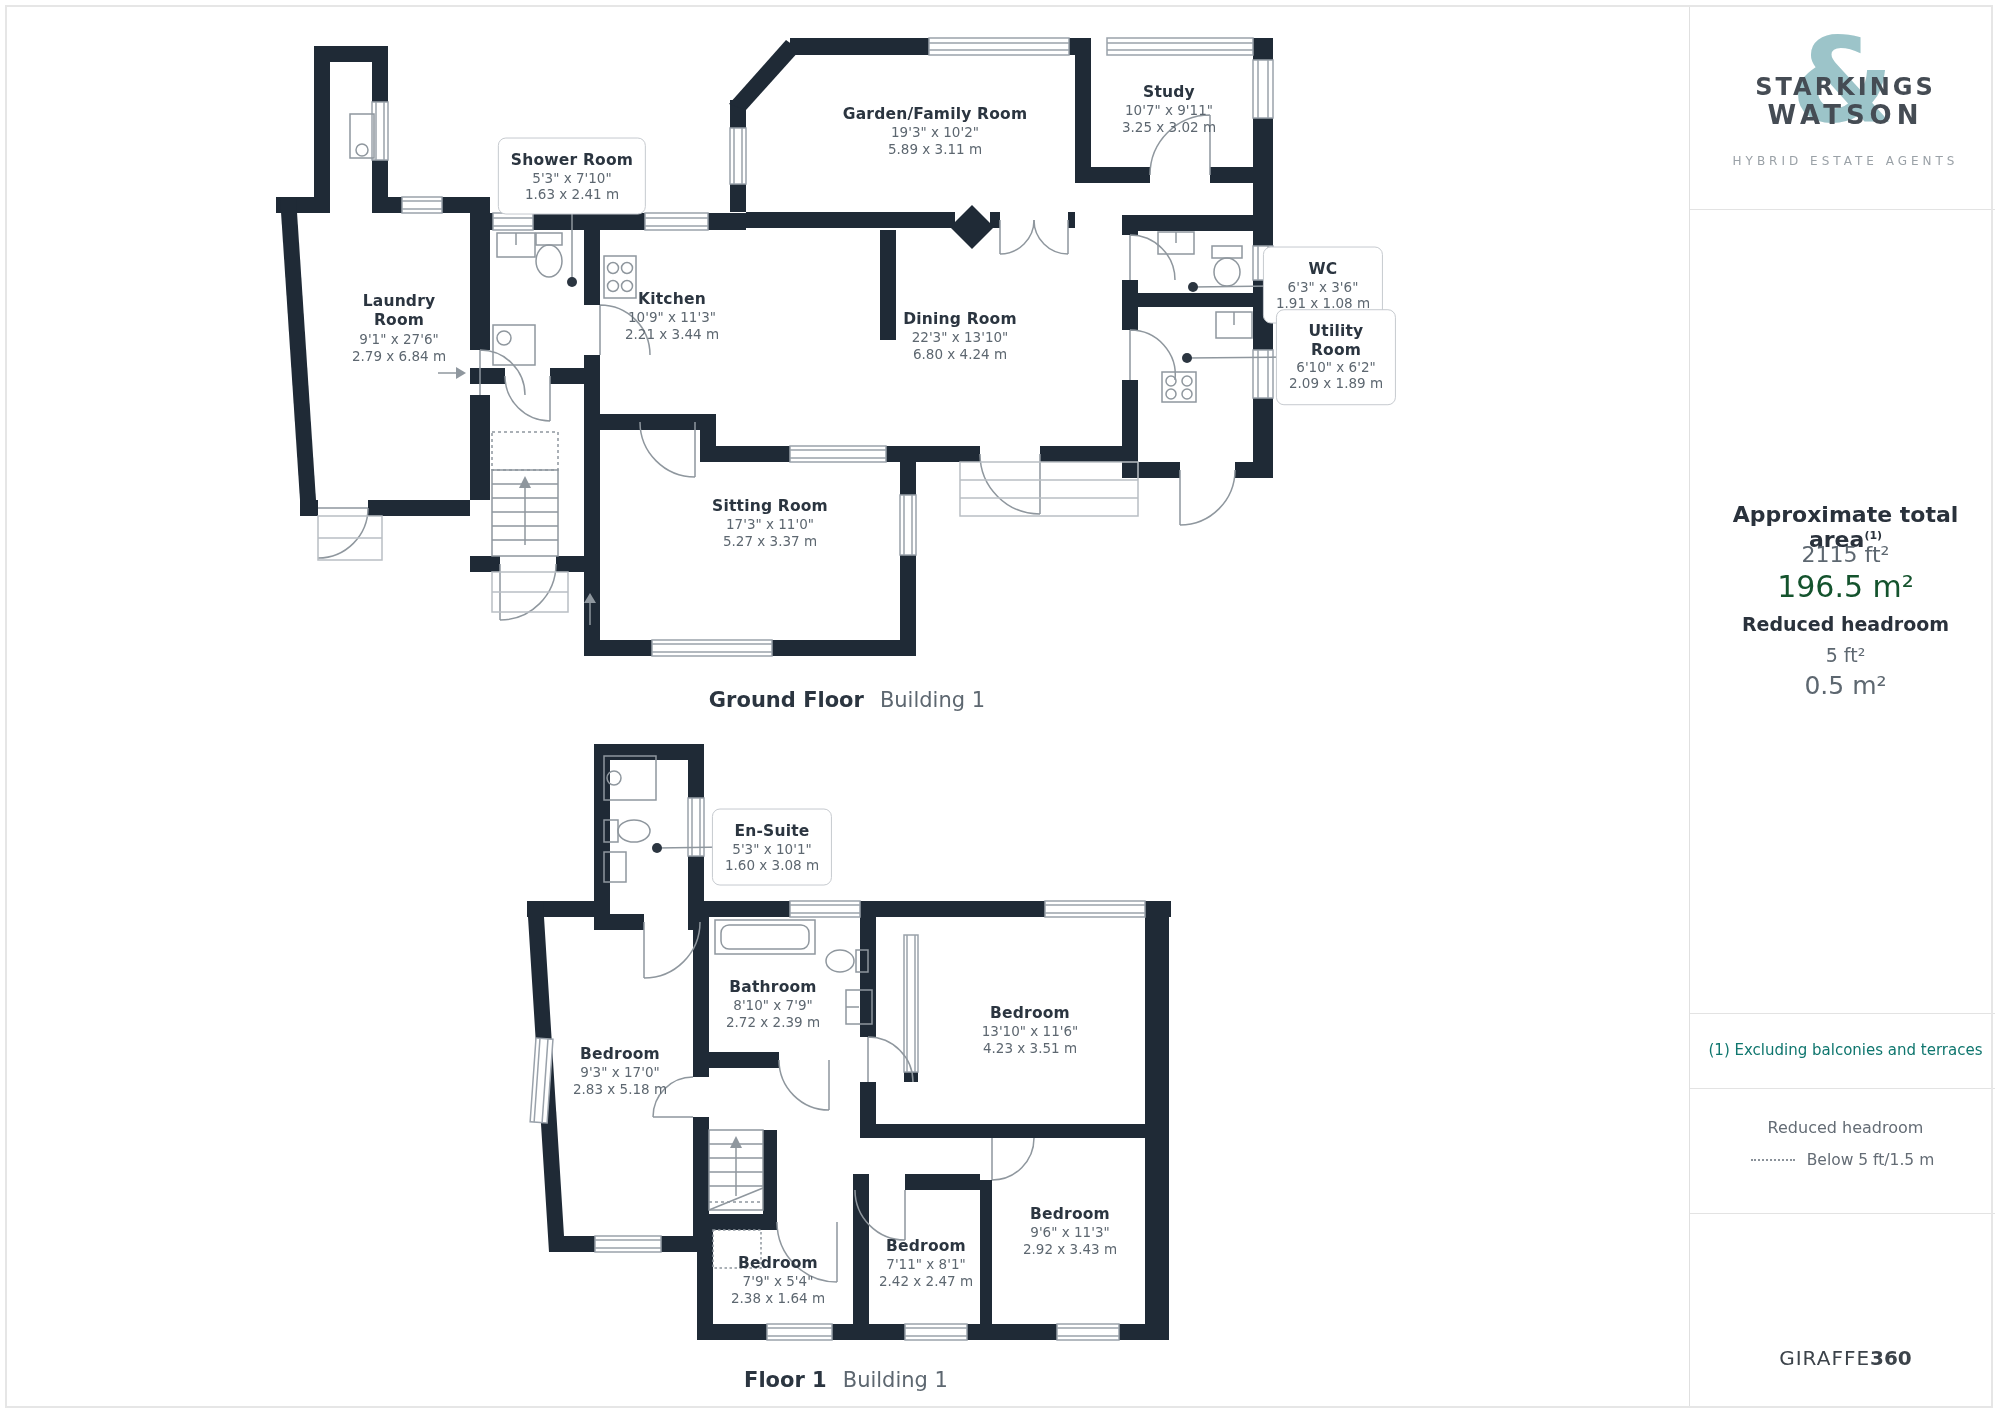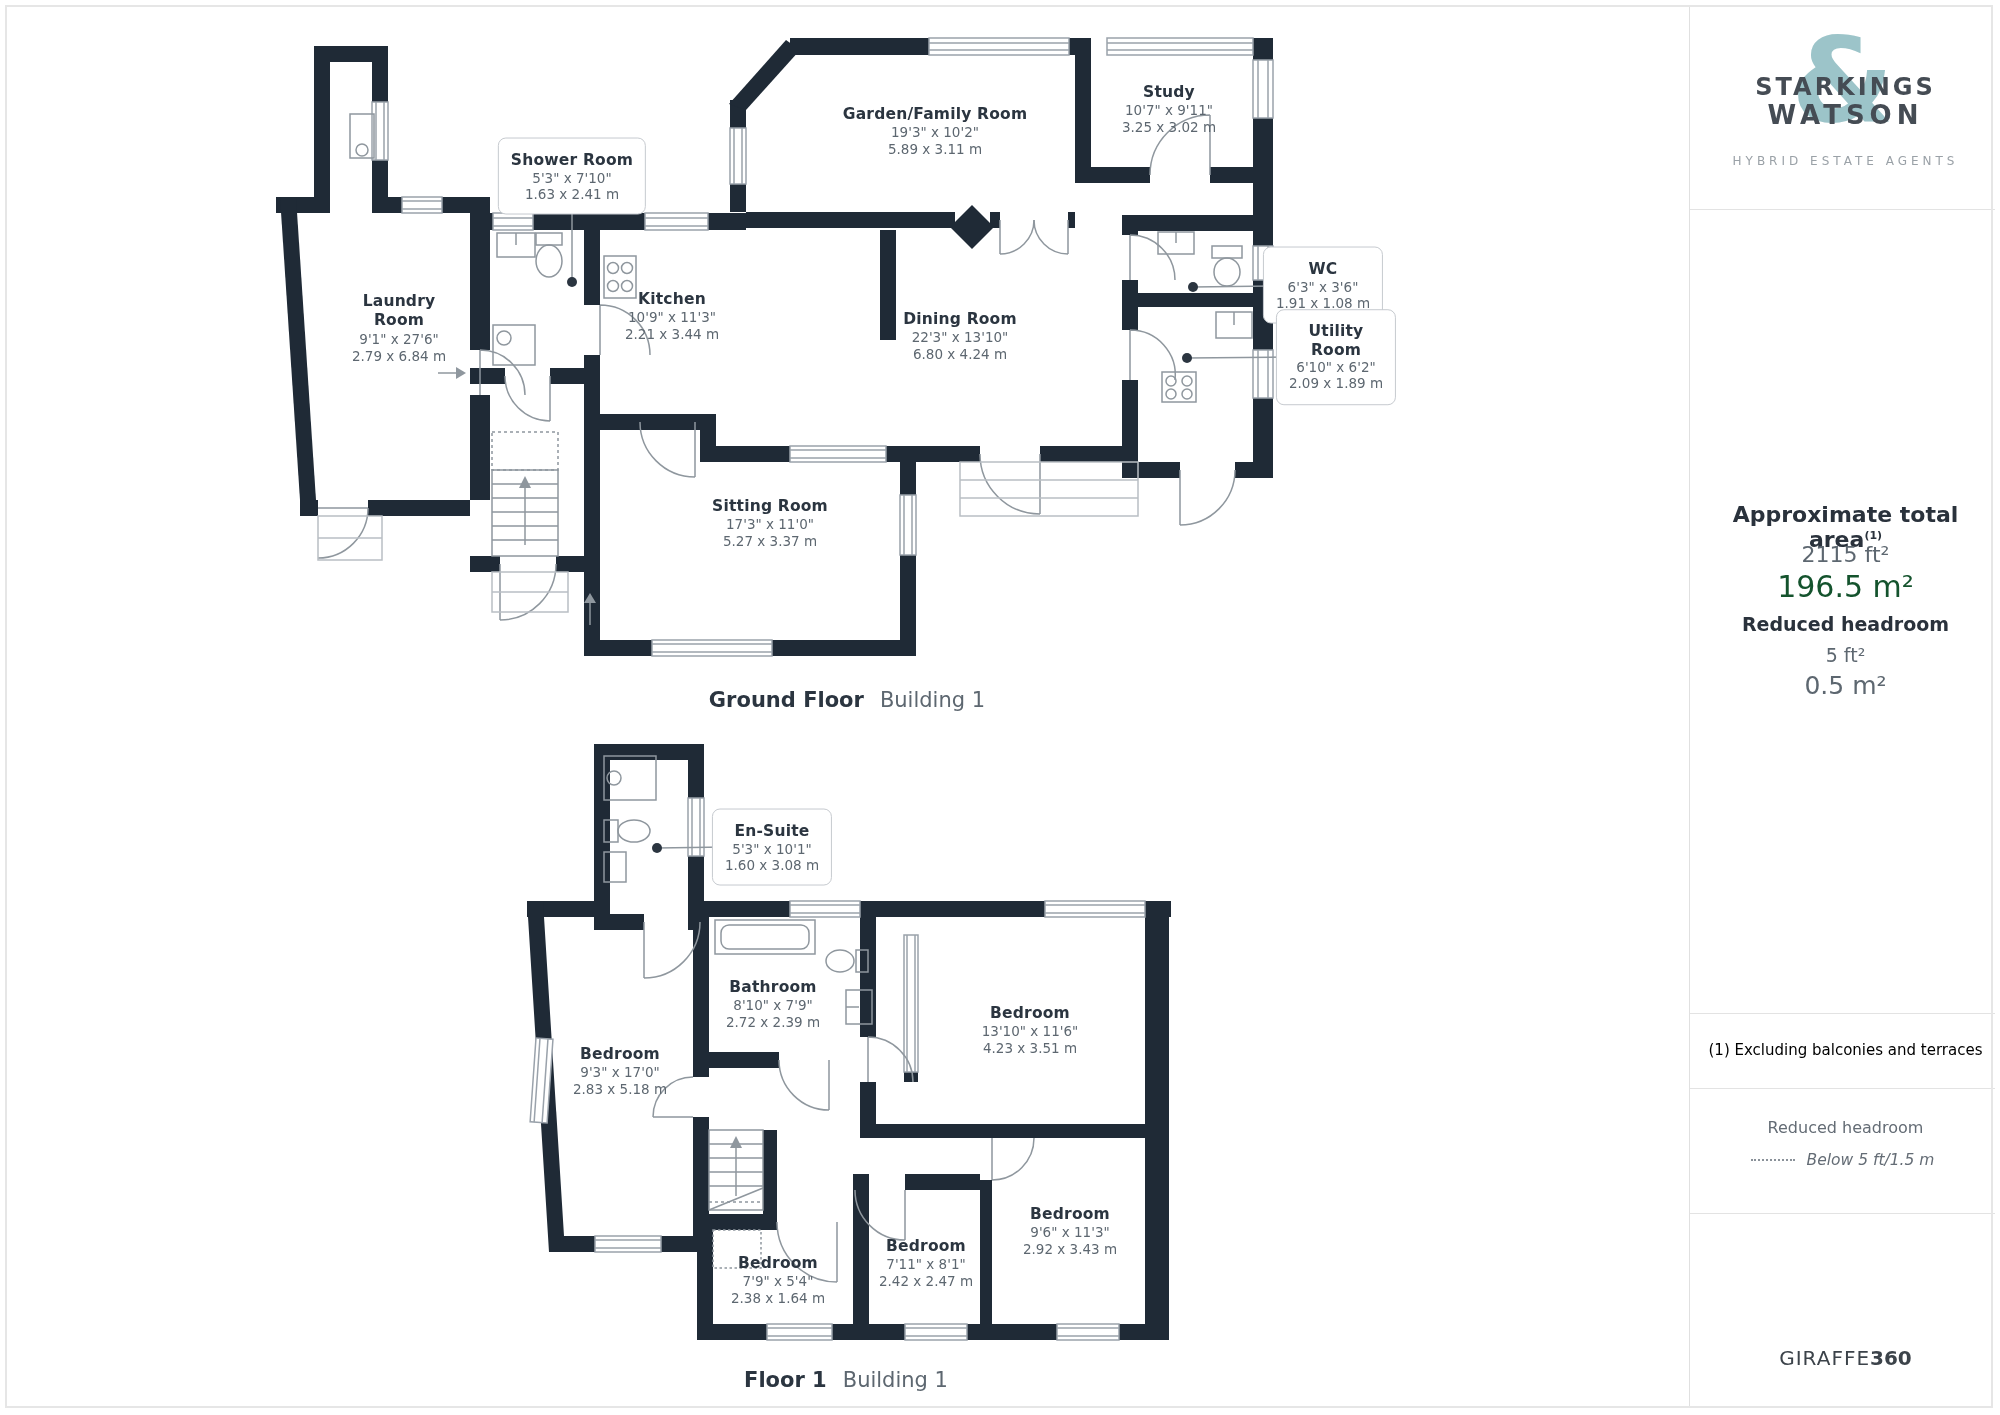--- a/index.html
+++ b/index.html
@@ -24,25 +24,25 @@
   .logo-l1{top:68px;font-size:24px;font-weight:bold;color:#454c54;letter-spacing:3px;}
   .logo-l2{top:95px;font-size:26px;font-weight:bold;color:#454c54;letter-spacing:5px;}
   .logo-tag{top:149px;font-size:12px;color:#9aa1a7;letter-spacing:4px;}
   .area-title{top:497px;font-size:22px;font-weight:bold;color:#2a323c;}
   .area-title sup{font-size:11px;}
   .v1{top:537px;font-size:22px;color:#5d6770;}
   .v2{top:564px;font-size:30px;color:#14532d;}
   .h-title{top:608px;font-size:19px;font-weight:bold;color:#2a323c;}
   .v3{top:639px;font-size:19px;color:#5d6770;}
   .v4{top:666px;font-size:25px;color:#5d6770;}
-  .footnote{top:1036px;font-size:15px;color:#000000;}
+  .footnote{top:1036px;font-size:15px;color:#0f766e;}
   .legend-title{top:1113px;font-size:16px;color:#646c75;}
   .legend-row{position:absolute;top:1146px;left:0;width:100%;display:flex;align-items:center;justify-content:center;gap:12px;}
   .legend-dash{width:44px;height:0;border-top:2px dotted #8a9199;}
-  .legend-text{font-size:15.5px;color:#646c75;font-style:italic;}
+  .legend-text{font-size:15.5px;color:#646c75;}
   .calc{position:absolute;top:1228px;left:28px;width:250px;text-align:center;font-size:15.5px;line-height:20px;color:#646c75;}
   .giraffe{top:1341px;font-size:20px;color:#3c434a;letter-spacing:1px;}
   .giraffe b{letter-spacing:0;}
 </style>
 </head>
 <body>
 
 <div class="canvas">
 
   <svg width="1690" height="1415" viewBox="0 0 1690 1415">

